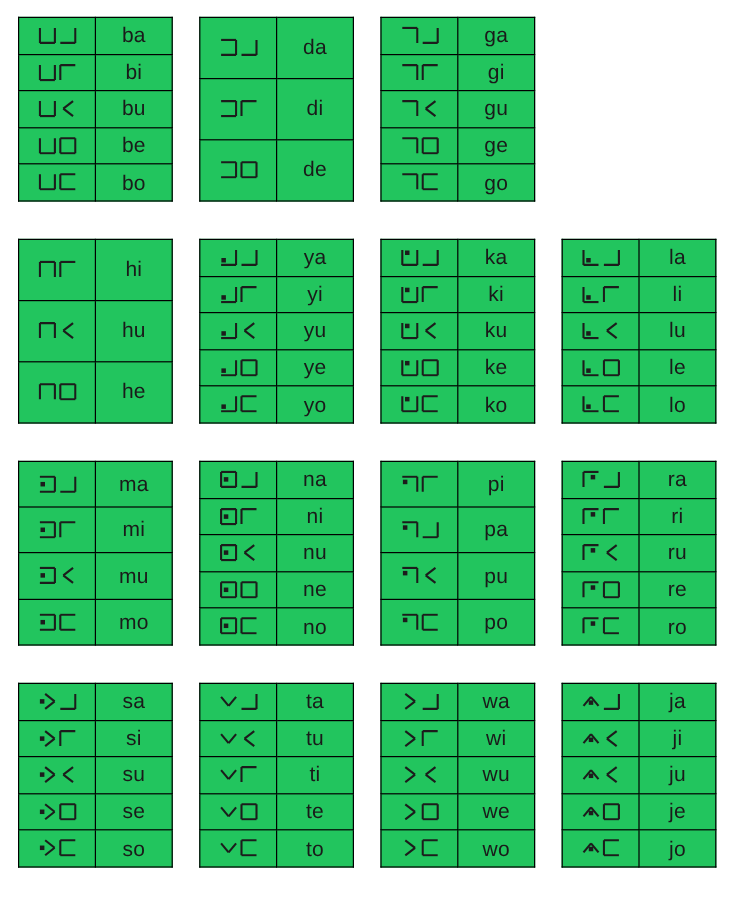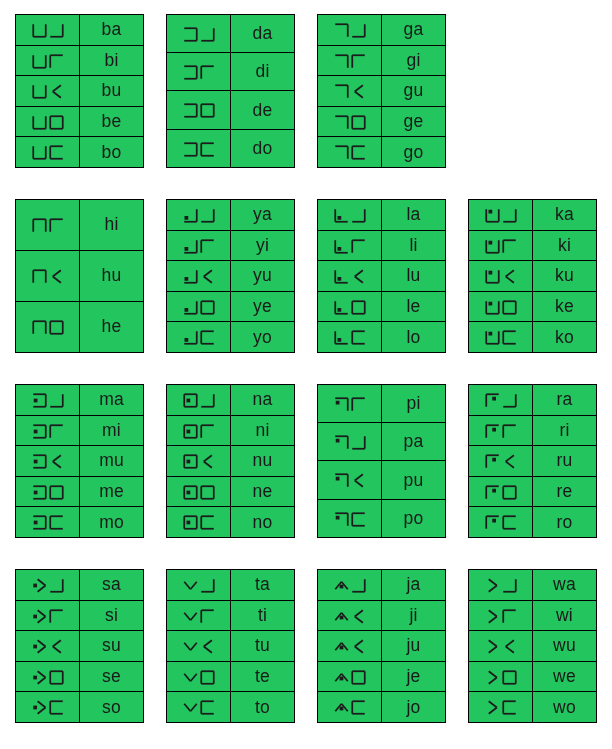--- a/index.html
+++ b/index.html
@@ -140,35 +140,20 @@
                 </svg>
                 <svg viewBox="-1 -1 12 12" class="glyph">
                   <line x1="0" y1="0" x2="10" y2="0"></line>
                   <line x1="10" y1="0" x2="10" y2="10"></line>
                   <line x1="10" y1="10" x2="0" y2="10"></line>
                   <line x1="0" y1="10" x2="0" y2="0"></line>
                 </svg>
               </span></td>
             <td class="rom">de</td>
           </tr>
-          <tr>
-            <td class="sym"><span class="pair">
-                <svg viewBox="-1 -1 12 12" class="glyph">
-                  <line x1="0" y1="0" x2="10" y2="0"></line>
-                  <line x1="10" y1="0" x2="10" y2="10"></line>
-                  <line x1="10" y1="10" x2="0" y2="10"></line>
-                </svg>
-                <svg viewBox="-1 -1 12 12" class="glyph">
-                  <line x1="10" y1="0" x2="0" y2="0"></line>
-                  <line x1="0" y1="0" x2="0" y2="10"></line>
-                  <line x1="0" y1="10" x2="10" y2="10"></line>
-                </svg>
-              </span></td>
-            <td class="rom">do</td>
-          </tr>
         </tbody>
       </table>
       <table class="syl">
         <tbody>
           <tr>
             <td class="sym"><span class="pair">
                 <svg viewBox="-1 -1 12 12" class="glyph">
                   <line x1="0" y1="0" x2="10" y2="0"></line>
                   <line x1="10" y1="0" x2="10" y2="10"></line>
                 </svg>
@@ -363,97 +348,20 @@
           </tr>
         </tbody>
       </table>
       <table class="syl">
         <tbody>
           <tr>
             <td class="sym"><span class="pair">
                 <svg viewBox="-1 -1 12 12" class="glyph">
                   <line x1="0" y1="0" x2="0" y2="10"></line>
                   <line x1="0" y1="10" x2="10" y2="10"></line>
-                  <rect x="1.8" y="5.4" width="3" height="3"></rect>
-                </svg>
-                <svg viewBox="-1 -1 12 12" class="glyph">
-                  <line x1="10" y1="0" x2="10" y2="10"></line>
-                  <line x1="0" y1="10" x2="10" y2="10"></line>
-                </svg>
-              </span></td>
-            <td class="rom">la</td>
-          </tr>
-          <tr>
-            <td class="sym"><span class="pair">
-                <svg viewBox="-1 -1 12 12" class="glyph">
-                  <line x1="0" y1="0" x2="0" y2="10"></line>
-                  <line x1="0" y1="10" x2="10" y2="10"></line>
-                  <rect x="1.8" y="5.4" width="3" height="3"></rect>
-                </svg>
-                <svg viewBox="-1 -1 12 12" class="glyph">
-                  <line x1="0" y1="10" x2="0" y2="0"></line>
-                  <line x1="0" y1="0" x2="10" y2="0"></line>
-                </svg>
-              </span></td>
-            <td class="rom">li</td>
-          </tr>
-          <tr>
-            <td class="sym"><span class="pair">
-                <svg viewBox="-1 -1 12 12" class="glyph">
-                  <line x1="0" y1="0" x2="0" y2="10"></line>
-                  <line x1="0" y1="10" x2="10" y2="10"></line>
-                  <rect x="1.8" y="5.4" width="3" height="3"></rect>
-                </svg>
-                <svg viewBox="-1 -1 12 12" class="glyph">
-                  <line x1="8.5" y1="0" x2="2" y2="5"></line>
-                  <line x1="2" y1="5" x2="8.5" y2="10"></line>
-                </svg>
-              </span></td>
-            <td class="rom">lu</td>
-          </tr>
-          <tr>
-            <td class="sym"><span class="pair">
-                <svg viewBox="-1 -1 12 12" class="glyph">
-                  <line x1="0" y1="0" x2="0" y2="10"></line>
-                  <line x1="0" y1="10" x2="10" y2="10"></line>
-                  <rect x="1.8" y="5.4" width="3" height="3"></rect>
-                </svg>
-                <svg viewBox="-1 -1 12 12" class="glyph">
-                  <line x1="0" y1="0" x2="10" y2="0"></line>
-                  <line x1="10" y1="0" x2="10" y2="10"></line>
-                  <line x1="10" y1="10" x2="0" y2="10"></line>
-                  <line x1="0" y1="10" x2="0" y2="0"></line>
-                </svg>
-              </span></td>
-            <td class="rom">le</td>
-          </tr>
-          <tr>
-            <td class="sym"><span class="pair">
-                <svg viewBox="-1 -1 12 12" class="glyph">
-                  <line x1="0" y1="0" x2="0" y2="10"></line>
-                  <line x1="0" y1="10" x2="10" y2="10"></line>
-                  <rect x="1.8" y="5.4" width="3" height="3"></rect>
-                </svg>
-                <svg viewBox="-1 -1 12 12" class="glyph">
-                  <line x1="10" y1="0" x2="0" y2="0"></line>
-                  <line x1="0" y1="0" x2="0" y2="10"></line>
-                  <line x1="0" y1="10" x2="10" y2="10"></line>
-                </svg>
-              </span></td>
-            <td class="rom">lo</td>
-          </tr>
-        </tbody>
-      </table>
-      <table class="syl">
-        <tbody>
-          <tr>
-            <td class="sym"><span class="pair">
-                <svg viewBox="-1 -1 12 12" class="glyph">
-                  <line x1="0" y1="0" x2="0" y2="10"></line>
-                  <line x1="0" y1="10" x2="10" y2="10"></line>
                   <line x1="10" y1="10" x2="10" y2="0"></line>
                   <rect x="1.8" y="0.4" width="3" height="3"></rect>
                 </svg>
                 <svg viewBox="-1 -1 12 12" class="glyph">
                   <line x1="10" y1="0" x2="10" y2="10"></line>
                   <line x1="0" y1="10" x2="10" y2="10"></line>
                 </svg>
               </span></td>
             <td class="rom">ka</td>
           </tr>
@@ -515,20 +423,97 @@
                 <svg viewBox="-1 -1 12 12" class="glyph">
                   <line x1="10" y1="0" x2="0" y2="0"></line>
                   <line x1="0" y1="0" x2="0" y2="10"></line>
                   <line x1="0" y1="10" x2="10" y2="10"></line>
                 </svg>
               </span></td>
             <td class="rom">ko</td>
           </tr>
         </tbody>
       </table>
+      <table class="syl">
+        <tbody>
+          <tr>
+            <td class="sym"><span class="pair">
+                <svg viewBox="-1 -1 12 12" class="glyph">
+                  <line x1="0" y1="0" x2="0" y2="10"></line>
+                  <line x1="0" y1="10" x2="10" y2="10"></line>
+                  <rect x="1.8" y="5.4" width="3" height="3"></rect>
+                </svg>
+                <svg viewBox="-1 -1 12 12" class="glyph">
+                  <line x1="10" y1="0" x2="10" y2="10"></line>
+                  <line x1="0" y1="10" x2="10" y2="10"></line>
+                </svg>
+              </span></td>
+            <td class="rom">la</td>
+          </tr>
+          <tr>
+            <td class="sym"><span class="pair">
+                <svg viewBox="-1 -1 12 12" class="glyph">
+                  <line x1="0" y1="0" x2="0" y2="10"></line>
+                  <line x1="0" y1="10" x2="10" y2="10"></line>
+                  <rect x="1.8" y="5.4" width="3" height="3"></rect>
+                </svg>
+                <svg viewBox="-1 -1 12 12" class="glyph">
+                  <line x1="0" y1="10" x2="0" y2="0"></line>
+                  <line x1="0" y1="0" x2="10" y2="0"></line>
+                </svg>
+              </span></td>
+            <td class="rom">li</td>
+          </tr>
+          <tr>
+            <td class="sym"><span class="pair">
+                <svg viewBox="-1 -1 12 12" class="glyph">
+                  <line x1="0" y1="0" x2="0" y2="10"></line>
+                  <line x1="0" y1="10" x2="10" y2="10"></line>
+                  <rect x="1.8" y="5.4" width="3" height="3"></rect>
+                </svg>
+                <svg viewBox="-1 -1 12 12" class="glyph">
+                  <line x1="8.5" y1="0" x2="2" y2="5"></line>
+                  <line x1="2" y1="5" x2="8.5" y2="10"></line>
+                </svg>
+              </span></td>
+            <td class="rom">lu</td>
+          </tr>
+          <tr>
+            <td class="sym"><span class="pair">
+                <svg viewBox="-1 -1 12 12" class="glyph">
+                  <line x1="0" y1="0" x2="0" y2="10"></line>
+                  <line x1="0" y1="10" x2="10" y2="10"></line>
+                  <rect x="1.8" y="5.4" width="3" height="3"></rect>
+                </svg>
+                <svg viewBox="-1 -1 12 12" class="glyph">
+                  <line x1="0" y1="0" x2="10" y2="0"></line>
+                  <line x1="10" y1="0" x2="10" y2="10"></line>
+                  <line x1="10" y1="10" x2="0" y2="10"></line>
+                  <line x1="0" y1="10" x2="0" y2="0"></line>
+                </svg>
+              </span></td>
+            <td class="rom">le</td>
+          </tr>
+          <tr>
+            <td class="sym"><span class="pair">
+                <svg viewBox="-1 -1 12 12" class="glyph">
+                  <line x1="0" y1="0" x2="0" y2="10"></line>
+                  <line x1="0" y1="10" x2="10" y2="10"></line>
+                  <rect x="1.8" y="5.4" width="3" height="3"></rect>
+                </svg>
+                <svg viewBox="-1 -1 12 12" class="glyph">
+                  <line x1="10" y1="0" x2="0" y2="0"></line>
+                  <line x1="0" y1="0" x2="0" y2="10"></line>
+                  <line x1="0" y1="10" x2="10" y2="10"></line>
+                </svg>
+              </span></td>
+            <td class="rom">lo</td>
+          </tr>
+        </tbody>
+      </table>
     </div>
     <div class="chart-row">
       <table class="syl">
         <tbody>
           <tr>
             <td class="sym"><span class="pair">
                 <svg viewBox="-1 -1 12 12" class="glyph">
                   <line x1="0" y1="0" x2="10" y2="0"></line>
                   <line x1="10" y1="0" x2="10" y2="10"></line>
                   <line x1="10" y1="10" x2="0" y2="10"></line>
@@ -563,37 +548,20 @@
                   <line x1="10" y1="0" x2="10" y2="10"></line>
                   <line x1="10" y1="10" x2="0" y2="10"></line>
                   <rect x="0.4" y="3.5" width="3" height="3"></rect>
                 </svg>
                 <svg viewBox="-1 -1 12 12" class="glyph">
                   <line x1="8.5" y1="0" x2="2" y2="5"></line>
                   <line x1="2" y1="5" x2="8.5" y2="10"></line>
                 </svg>
               </span></td>
             <td class="rom">mu</td>
-          </tr>
-          <tr>
-            <td class="sym"><span class="pair">
-                <svg viewBox="-1 -1 12 12" class="glyph">
-                  <line x1="0" y1="0" x2="10" y2="0"></line>
-                  <line x1="10" y1="0" x2="10" y2="10"></line>
-                  <line x1="10" y1="10" x2="0" y2="10"></line>
-                  <rect x="0.4" y="3.5" width="3" height="3"></rect>
-                </svg>
-                <svg viewBox="-1 -1 12 12" class="glyph">
-                  <line x1="0" y1="0" x2="10" y2="0"></line>
-                  <line x1="10" y1="0" x2="10" y2="10"></line>
-                  <line x1="10" y1="10" x2="0" y2="10"></line>
-                  <line x1="0" y1="10" x2="0" y2="0"></line>
-                </svg>
-              </span></td>
-            <td class="rom">me</td>
           </tr>
           <tr>
             <td class="sym"><span class="pair">
                 <svg viewBox="-1 -1 12 12" class="glyph">
                   <line x1="0" y1="0" x2="10" y2="0"></line>
                   <line x1="10" y1="0" x2="10" y2="10"></line>
                   <line x1="10" y1="10" x2="0" y2="10"></line>
                   <rect x="0.4" y="3.5" width="3" height="3"></rect>
                 </svg>
                 <svg viewBox="-1 -1 12 12" class="glyph">
@@ -925,38 +893,38 @@
               </span></td>
             <td class="rom">ta</td>
           </tr>
           <tr>
             <td class="sym"><span class="pair">
                 <svg viewBox="-1 -1 12 12" class="glyph">
                   <line x1="0" y1="2" x2="5" y2="8"></line>
                   <line x1="5" y1="8" x2="10" y2="2"></line>
                 </svg>
                 <svg viewBox="-1 -1 12 12" class="glyph">
-                  <line x1="0" y1="10" x2="0" y2="0"></line>
-                  <line x1="0" y1="0" x2="10" y2="0"></line>
-                </svg>
-              </span></td>
-            <td class="rom">ti</td>
+                  <line x1="8.5" y1="0" x2="2" y2="5"></line>
+                  <line x1="2" y1="5" x2="8.5" y2="10"></line>
+                </svg>
+              </span></td>
+            <td class="rom">tu</td>
           </tr>
           <tr>
             <td class="sym"><span class="pair">
                 <svg viewBox="-1 -1 12 12" class="glyph">
                   <line x1="0" y1="2" x2="5" y2="8"></line>
                   <line x1="5" y1="8" x2="10" y2="2"></line>
                 </svg>
                 <svg viewBox="-1 -1 12 12" class="glyph">
-                  <line x1="8.5" y1="0" x2="2" y2="5"></line>
-                  <line x1="2" y1="5" x2="8.5" y2="10"></line>
-                </svg>
-              </span></td>
-            <td class="rom">tu</td>
+                  <line x1="0" y1="10" x2="0" y2="0"></line>
+                  <line x1="0" y1="0" x2="10" y2="0"></line>
+                </svg>
+              </span></td>
+            <td class="rom">ti</td>
           </tr>
           <tr>
             <td class="sym"><span class="pair">
                 <svg viewBox="-1 -1 12 12" class="glyph">
                   <line x1="0" y1="2" x2="5" y2="8"></line>
                   <line x1="5" y1="8" x2="10" y2="2"></line>
                 </svg>
                 <svg viewBox="-1 -1 12 12" class="glyph">
                   <line x1="0" y1="0" x2="10" y2="0"></line>
                   <line x1="10" y1="0" x2="10" y2="10"></line>
@@ -972,20 +940,92 @@
                   <line x1="0" y1="2" x2="5" y2="8"></line>
                   <line x1="5" y1="8" x2="10" y2="2"></line>
                 </svg>
                 <svg viewBox="-1 -1 12 12" class="glyph">
                   <line x1="10" y1="0" x2="0" y2="0"></line>
                   <line x1="0" y1="0" x2="0" y2="10"></line>
                   <line x1="0" y1="10" x2="10" y2="10"></line>
                 </svg>
               </span></td>
             <td class="rom">to</td>
+          </tr>
+        </tbody>
+      </table>
+      <table class="syl">
+        <tbody>
+          <tr>
+            <td class="sym"><span class="pair">
+                <svg viewBox="-1 -1 12 12" class="glyph">
+                  <line x1="2" y1="0" x2="8.5" y2="5"></line>
+                  <line x1="8.5" y1="5" x2="2" y2="10"></line>
+                </svg>
+                <svg viewBox="-1 -1 12 12" class="glyph">
+                  <line x1="10" y1="0" x2="10" y2="10"></line>
+                  <line x1="0" y1="10" x2="10" y2="10"></line>
+                </svg>
+              </span></td>
+            <td class="rom">wa</td>
+          </tr>
+          <tr>
+            <td class="sym"><span class="pair">
+                <svg viewBox="-1 -1 12 12" class="glyph">
+                  <line x1="2" y1="0" x2="8.5" y2="5"></line>
+                  <line x1="8.5" y1="5" x2="2" y2="10"></line>
+                </svg>
+                <svg viewBox="-1 -1 12 12" class="glyph">
+                  <line x1="0" y1="10" x2="0" y2="0"></line>
+                  <line x1="0" y1="0" x2="10" y2="0"></line>
+                </svg>
+              </span></td>
+            <td class="rom">wi</td>
+          </tr>
+          <tr>
+            <td class="sym"><span class="pair">
+                <svg viewBox="-1 -1 12 12" class="glyph">
+                  <line x1="2" y1="0" x2="8.5" y2="5"></line>
+                  <line x1="8.5" y1="5" x2="2" y2="10"></line>
+                </svg>
+                <svg viewBox="-1 -1 12 12" class="glyph">
+                  <line x1="8.5" y1="0" x2="2" y2="5"></line>
+                  <line x1="2" y1="5" x2="8.5" y2="10"></line>
+                </svg>
+              </span></td>
+            <td class="rom">wu</td>
+          </tr>
+          <tr>
+            <td class="sym"><span class="pair">
+                <svg viewBox="-1 -1 12 12" class="glyph">
+                  <line x1="2" y1="0" x2="8.5" y2="5"></line>
+                  <line x1="8.5" y1="5" x2="2" y2="10"></line>
+                </svg>
+                <svg viewBox="-1 -1 12 12" class="glyph">
+                  <line x1="0" y1="0" x2="10" y2="0"></line>
+                  <line x1="10" y1="0" x2="10" y2="10"></line>
+                  <line x1="10" y1="10" x2="0" y2="10"></line>
+                  <line x1="0" y1="10" x2="0" y2="0"></line>
+                </svg>
+              </span></td>
+            <td class="rom">we</td>
+          </tr>
+          <tr>
+            <td class="sym"><span class="pair">
+                <svg viewBox="-1 -1 12 12" class="glyph">
+                  <line x1="2" y1="0" x2="8.5" y2="5"></line>
+                  <line x1="8.5" y1="5" x2="2" y2="10"></line>
+                </svg>
+                <svg viewBox="-1 -1 12 12" class="glyph">
+                  <line x1="10" y1="0" x2="0" y2="0"></line>
+                  <line x1="0" y1="0" x2="0" y2="10"></line>
+                  <line x1="0" y1="10" x2="10" y2="10"></line>
+                </svg>
+              </span></td>
+            <td class="rom">wo</td>
           </tr>
         </tbody>
       </table>
       <table class="syl">
         <tbody>
           <tr>
             <td class="sym"><span class="pair">
                 <svg viewBox="-1 -1 12 12" class="glyph">
                   <line x1="0" y1="8" x2="5" y2="2"></line>
                   <line x1="5" y1="2" x2="10" y2="8"></line>
@@ -1049,89 +1089,17 @@
                   <line x1="5" y1="2" x2="10" y2="8"></line>
                   <rect x="3.5" y="4.3" width="3" height="3"></rect>
                 </svg>
                 <svg viewBox="-1 -1 12 12" class="glyph">
                   <line x1="10" y1="0" x2="0" y2="0"></line>
                   <line x1="0" y1="0" x2="0" y2="10"></line>
                   <line x1="0" y1="10" x2="10" y2="10"></line>
                 </svg>
               </span></td>
             <td class="rom">jo</td>
-          </tr>
-        </tbody>
-      </table>
-      <table class="syl">
-        <tbody>
-          <tr>
-            <td class="sym"><span class="pair">
-                <svg viewBox="-1 -1 12 12" class="glyph">
-                  <line x1="2" y1="0" x2="8.5" y2="5"></line>
-                  <line x1="8.5" y1="5" x2="2" y2="10"></line>
-                </svg>
-                <svg viewBox="-1 -1 12 12" class="glyph">
-                  <line x1="10" y1="0" x2="10" y2="10"></line>
-                  <line x1="0" y1="10" x2="10" y2="10"></line>
-                </svg>
-              </span></td>
-            <td class="rom">wa</td>
-          </tr>
-          <tr>
-            <td class="sym"><span class="pair">
-                <svg viewBox="-1 -1 12 12" class="glyph">
-                  <line x1="2" y1="0" x2="8.5" y2="5"></line>
-                  <line x1="8.5" y1="5" x2="2" y2="10"></line>
-                </svg>
-                <svg viewBox="-1 -1 12 12" class="glyph">
-                  <line x1="0" y1="10" x2="0" y2="0"></line>
-                  <line x1="0" y1="0" x2="10" y2="0"></line>
-                </svg>
-              </span></td>
-            <td class="rom">wi</td>
-          </tr>
-          <tr>
-            <td class="sym"><span class="pair">
-                <svg viewBox="-1 -1 12 12" class="glyph">
-                  <line x1="2" y1="0" x2="8.5" y2="5"></line>
-                  <line x1="8.5" y1="5" x2="2" y2="10"></line>
-                </svg>
-                <svg viewBox="-1 -1 12 12" class="glyph">
-                  <line x1="8.5" y1="0" x2="2" y2="5"></line>
-                  <line x1="2" y1="5" x2="8.5" y2="10"></line>
-                </svg>
-              </span></td>
-            <td class="rom">wu</td>
-          </tr>
-          <tr>
-            <td class="sym"><span class="pair">
-                <svg viewBox="-1 -1 12 12" class="glyph">
-                  <line x1="2" y1="0" x2="8.5" y2="5"></line>
-                  <line x1="8.5" y1="5" x2="2" y2="10"></line>
-                </svg>
-                <svg viewBox="-1 -1 12 12" class="glyph">
-                  <line x1="0" y1="0" x2="10" y2="0"></line>
-                  <line x1="10" y1="0" x2="10" y2="10"></line>
-                  <line x1="10" y1="10" x2="0" y2="10"></line>
-                  <line x1="0" y1="10" x2="0" y2="0"></line>
-                </svg>
-              </span></td>
-            <td class="rom">we</td>
-          </tr>
-          <tr>
-            <td class="sym"><span class="pair">
-                <svg viewBox="-1 -1 12 12" class="glyph">
-                  <line x1="2" y1="0" x2="8.5" y2="5"></line>
-                  <line x1="8.5" y1="5" x2="2" y2="10"></line>
-                </svg>
-                <svg viewBox="-1 -1 12 12" class="glyph">
-                  <line x1="10" y1="0" x2="0" y2="0"></line>
-                  <line x1="0" y1="0" x2="0" y2="10"></line>
-                  <line x1="0" y1="10" x2="10" y2="10"></line>
-                </svg>
-              </span></td>
-            <td class="rom">wo</td>
           </tr>
         </tbody>
       </table>
     </div>
   </main>
 
 </body></html>

